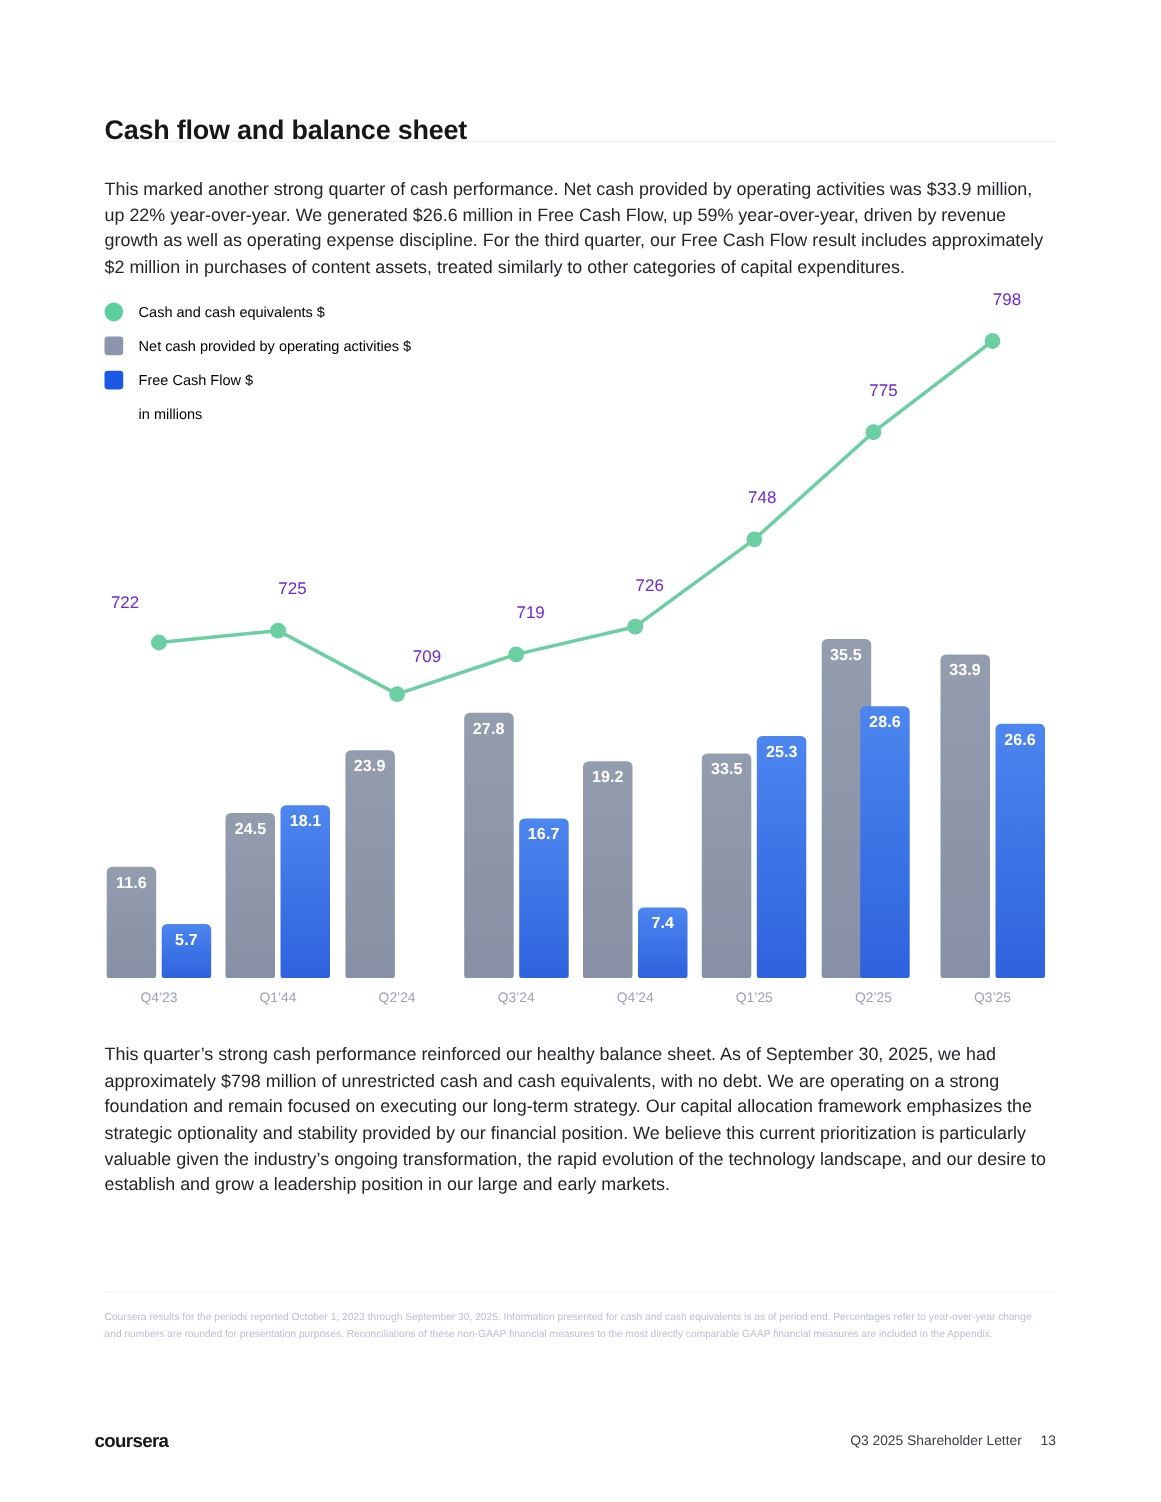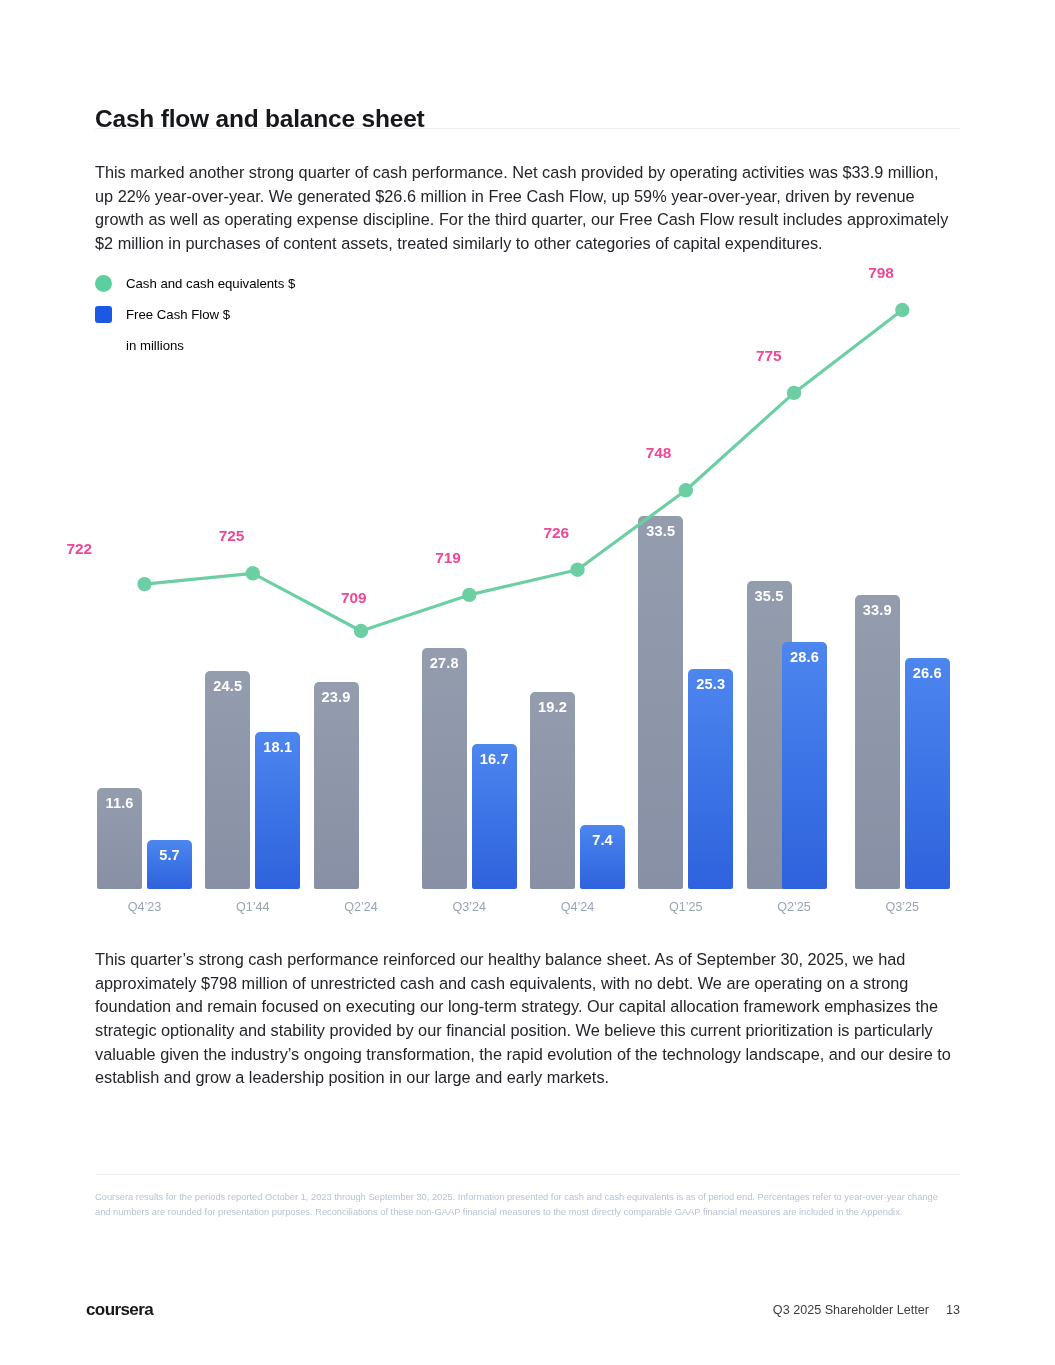--- a/index.html
+++ b/index.html
@@ -54,21 +54,21 @@
   .bar-blue{background:linear-gradient(180deg,#4d86ef 0%,#3c74e6 50%,#2f62dd 100%);}
 
   .xlabel{
     position:absolute;bottom:8px;text-align:center;
     font-size:12.6px;color:#9aa3b2;
   }
 
   .lineLayer{position:absolute;left:0;top:0;width:866px;height:660px;pointer-events:none;}
 
   .pt-label{
-    position:absolute;text-align:left;font-size:15.4px;font-weight:bold;color:#ec4899;
+    position:absolute;text-align:right;font-size:15.4px;font-weight:normal;color:#6d28d9;
   }
 
   
   .foot-rule{
     position:absolute;left:95px;top:1174px;width:865px;height:1px;background:#eef0f3;
   }
   .footnote{
     position:absolute;left:95px;top:1181px;width:850px;
     font-size:9.3px;line-height:14.6px;color:#b9c2d2;
   }
@@ -91,39 +91,43 @@
   <div class="rule"></div>
 
   <p class="para" id="intro-paragraph">This marked another strong quarter of cash performance. Net cash provided by operating activities was $33.9 million, up 22% year-over-year. We generated $26.6 million in Free Cash Flow, up 59% year-over-year, driven by revenue growth as well as operating expense discipline. For the third quarter, our Free Cash Flow result includes approximately $2 million in purchases of content assets, treated similarly to other categories of capital expenditures.</p>
 
   <div class="legend">
     <div class="legend-row">
       <span class="legend-swatch sw-circle" id="sw0" style="background: rgb(92, 207, 160);"></span>
       <span class="legend-label">Cash and cash equivalents $</span>
     </div>
     <div class="legend-row">
+      <span class="legend-swatch sw-square" id="sw1" style="background: rgb(139, 150, 173);"></span>
+      <span class="legend-label">Net cash provided by operating activities $</span>
+    </div>
+    <div class="legend-row">
       <span class="legend-swatch sw-square" id="sw2" style="background: rgb(27, 88, 227);"></span>
       <span class="legend-label">Free Cash Flow $</span>
     </div>
     <div class="legend-row note">
       <span class="legend-swatch"></span>
       <span class="legend-label">in millions</span>
     </div>
   </div>
 
   <div class="chart">
     <div class="plot" id="plot">
         <div class="bar bar-grey" style="left: 2px; width: 45px; height: 100.688px;">
           <span class="bar-val">11.6</span>
         </div>
         <div class="bar bar-blue" style="left: 52px; width: 45px; height: 49.476px;">
           <span class="bar-val">5.7</span>
         </div>
         <div class="xlabel" style="left: 2px; width: 95px;">Q4’23</div>
-        <div class="bar bar-grey" style="left: 110.25px; width: 45px; height: 218px;">
+        <div class="bar bar-grey" style="left: 110.25px; width: 45px; height: 150px;">
           <span class="bar-val">24.5</span>
         </div>
         <div class="bar bar-blue" style="left: 160.25px; width: 45px; height: 157.108px;">
           <span class="bar-val">18.1</span>
         </div>
         <div class="xlabel" style="left: 110.25px; width: 95px;">Q1’44</div>
         <div class="bar bar-grey" style="left: 218.5px; width: 45px; height: 207.452px;">
           <span class="bar-val">23.9</span>
         </div>
         <div class="xlabel" style="left: 218.5px; width: 95px;">Q2’24</div>
@@ -134,21 +138,21 @@
           <span class="bar-val">16.7</span>
         </div>
         <div class="xlabel" style="left: 326.75px; width: 95px;">Q3’24</div>
         <div class="bar bar-grey" style="left: 435px; width: 45px; height: 197px;">
           <span class="bar-val">19.2</span>
         </div>
         <div class="bar bar-blue" style="left: 485px; width: 45px; height: 64.232px;">
           <span class="bar-val">7.4</span>
         </div>
         <div class="xlabel" style="left: 435px; width: 95px;">Q4’24</div>
-        <div class="bar bar-grey" style="left: 543.25px; width: 45px; height: 373px;">
+        <div class="bar bar-grey" style="left: 543.25px; width: 45px; height: 204px;">
           <span class="bar-val">33.5</span>
         </div>
         <div class="bar bar-blue" style="left: 593.25px; width: 45px; height: 219.604px;">
           <span class="bar-val">25.3</span>
         </div>
         <div class="xlabel" style="left: 543.25px; width: 95px;">Q1’25</div>
         <div class="bar bar-grey" style="left: 651.5px; width: 45px; height: 308.14px;">
           <span class="bar-val">35.5</span>
         </div>
         <div class="bar bar-blue" style="left: 687px; width: 45px; height: 247px;">

